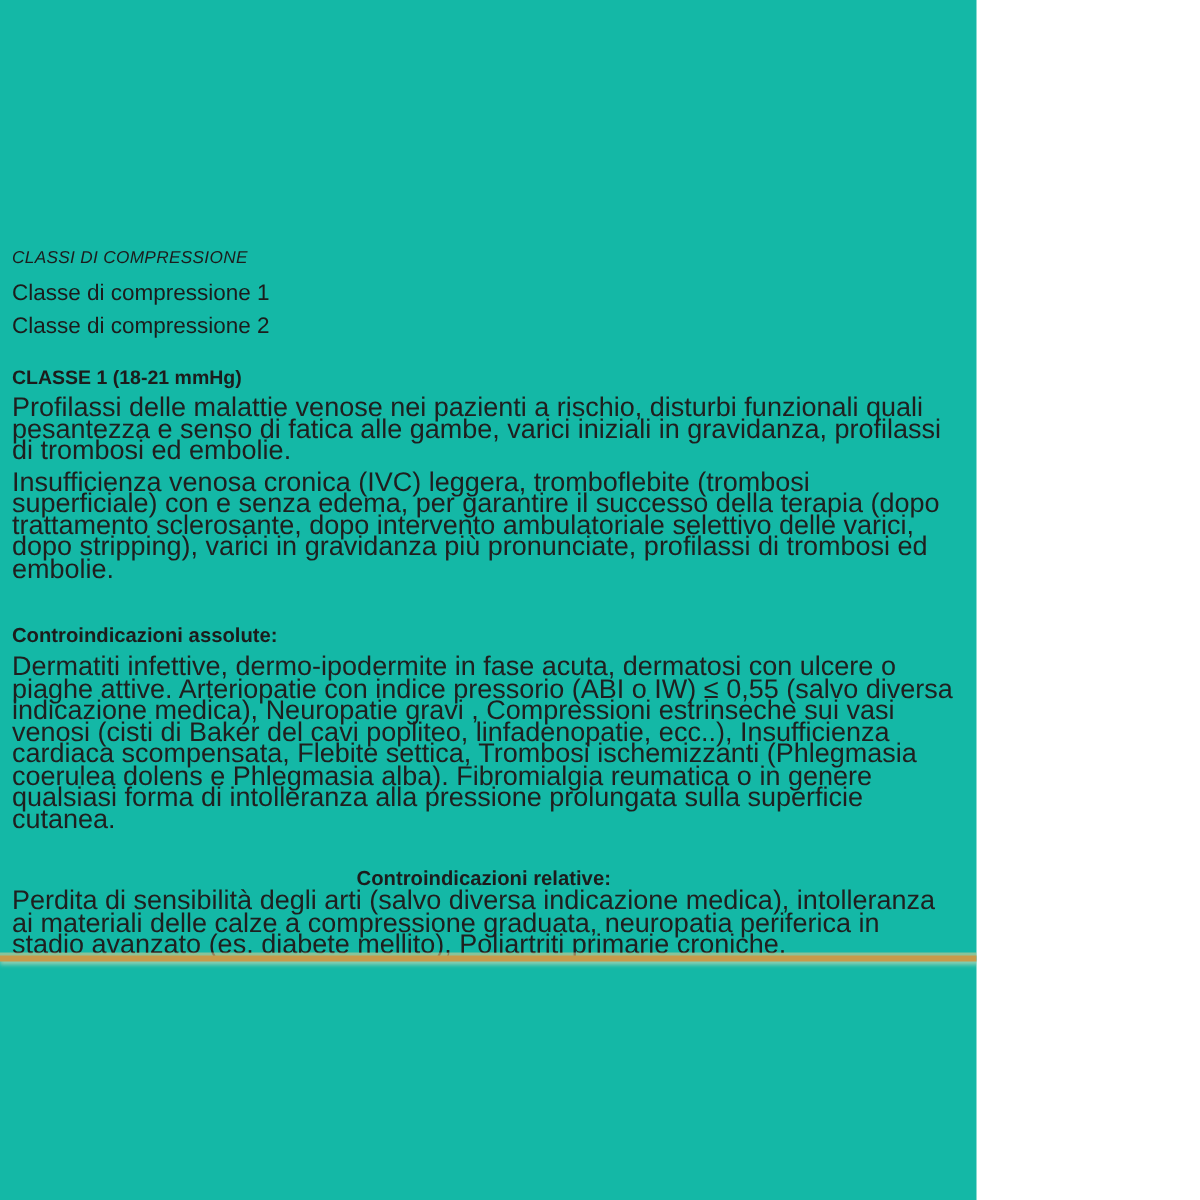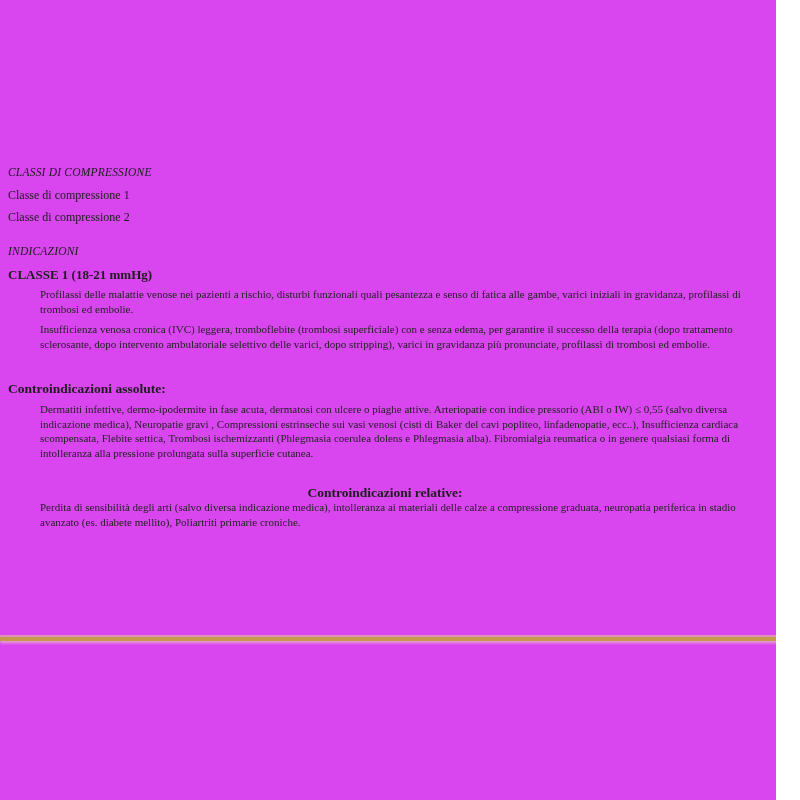--- a/index.html
+++ b/index.html
@@ -1,23 +1,23 @@
 <!DOCTYPE html>
 <html><head>
 <meta charset="utf-8">
 <style>
   * { margin: 0; padding: 0; box-sizing: border-box; }
   html, body { background: #ffffff; }
   .page {
     position: relative;
-    width: 776px;
+    width: 651px;
     height: 800px;
-    background: #d946ef;
+    background: #14b8a6;
     overflow: hidden;
-    font-family: Liberation Serif, serif;
+    font-family: Liberation Sans, sans-serif;
     color: #1c1c1c;
   }
   .content {
     position: absolute;
     top: 166px;
     left: 8px;
     right: 14px;
   }
   .kicker {
     font-style: italic;
@@ -27,33 +27,32 @@
     color: #1c1c1c;
     margin-bottom: 10px;
   }
   .item-title {
     font-weight: bold;
     font-size: 13px;
     line-height: 13px;
     margin-bottom: 9px;
   }
   .item-line {
-    font-size: 12px;
+    font-size: 15px;
     line-height: 13px;
     margin-bottom: 9px;
   }
   .section { margin-bottom: 21px; }
   .section-indicazioni .item-title { margin-bottom: 6px; }
   .section-indicazioni { margin-bottom: 31px; }
   .para {
-    font-size: 11px;
+    font-size: 18px;
     line-height: 14.5px;
     margin-bottom: 6px;
     color: #1f1f1f;
-    margin-left: 32px;
   }
   .section-contro .item-title {
     font-size: 13.5px;
     line-height: 14px;
     margin-bottom: 6px;
   }
   .para-absolute { margin-bottom: 26px; }
   .section-contro .rel-title { margin-bottom: 0; text-align: center; }
   .gold-divider {
     position: absolute;
@@ -71,21 +70,20 @@
 <div class="page">
   <div class="content">
 
     <div class="section section-classi">
       <div class="kicker">CLASSI DI COMPRESSIONE</div>
       <div class="item-line">Classe di compressione 1</div>
       <div class="item-line">Classe di compressione 2</div>
     </div>
 
     <div class="section section-indicazioni">
-      <div class="kicker">INDICAZIONI</div>
       <div class="item-title">CLASSE 1 (18-21 mmHg)</div>
       <p class="para">Profilassi delle malattie venose nei pazienti a rischio, disturbi funzionali quali pesantezza e senso di fatica alle gambe, varici iniziali in gravidanza, profilassi di trombosi ed embolie.</p>
       <p class="para">Insufficienza venosa cronica (IVC) leggera, tromboflebite (trombosi superficiale) con e senza edema, per garantire il successo della terapia (dopo trattamento sclerosante, dopo intervento ambulatoriale selettivo delle varici, dopo stripping), varici in gravidanza più pronunciate, profilassi di trombosi ed embolie.</p>
     </div>
 
     <div class="section section-contro">
       <div class="item-title">Controindicazioni assolute:</div>
       <p class="para para-absolute">Dermatiti infettive, dermo-ipodermite in fase acuta, dermatosi con ulcere o piaghe attive. Arteriopatie con indice pressorio (ABI o IW) ≤ 0,55 (salvo diversa indicazione medica), Neuropatie gravi , Compressioni estrinseche sui vasi venosi (cisti di Baker del cavi popliteo, linfadenopatie, ecc..), Insufficienza cardiaca scompensata, Flebite settica, Trombosi ischemizzanti (Phlegmasia coerulea dolens e Phlegmasia alba). Fibromialgia reumatica o in genere qualsiasi forma di intolleranza alla pressione prolungata sulla superficie cutanea.</p>
       <div class="item-title rel-title">Controindicazioni relative:</div>
       <p class="para">Perdita di sensibilità degli arti (salvo diversa indicazione medica), intolleranza ai materiali delle calze a compressione graduata, neuropatia periferica in stadio avanzato (es. diabete mellito), Poliartriti primarie croniche.</p>

